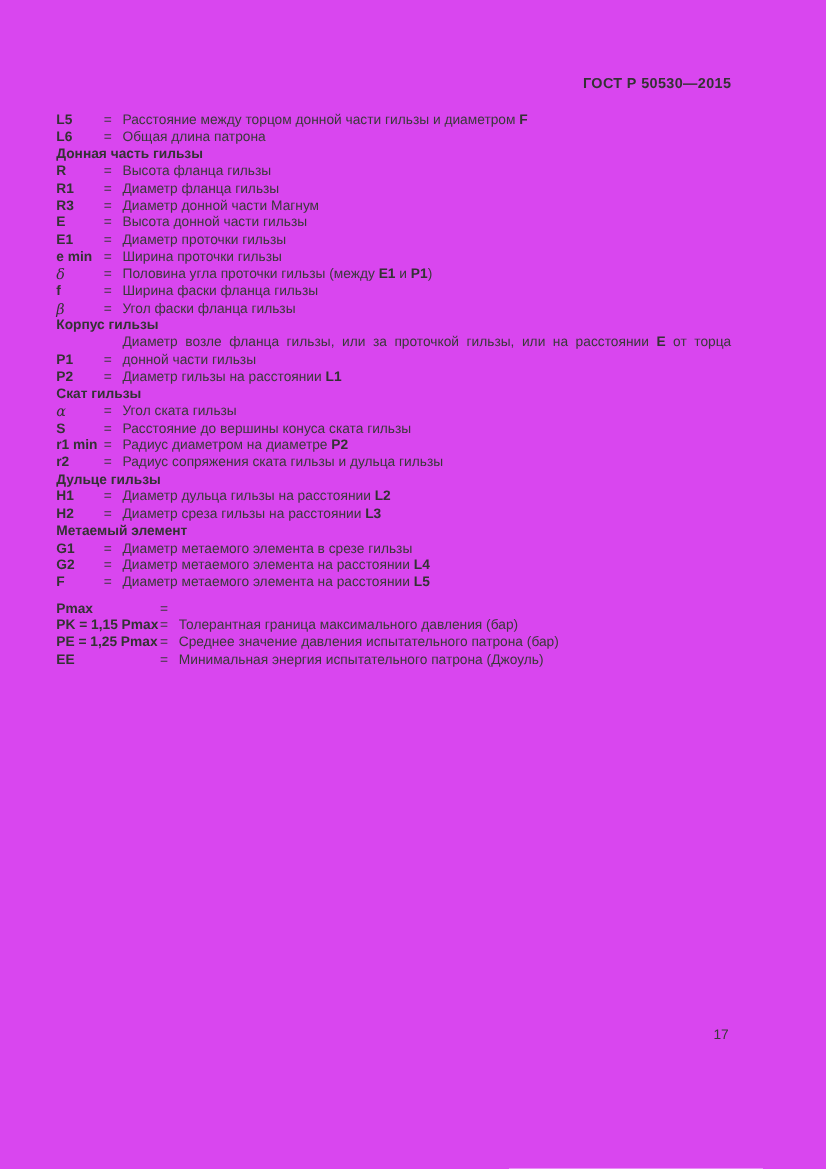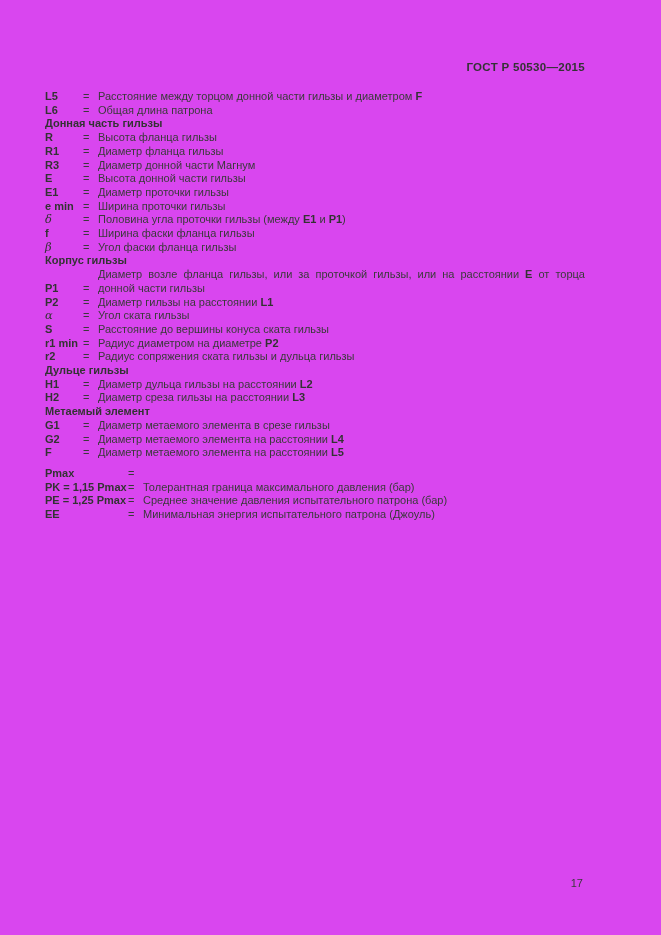--- a/index.html
+++ b/index.html
@@ -45,21 +45,21 @@
     font-style: italic;
     font-weight: normal;
     font-size: 11.5px;
   }
   .eq { flex: 0 0 15px; width: 15px; }
   .desc { flex: 1; text-align: justify; }
   .desc .b { font-weight: bold; color: #333333; }
   .section.wide { margin-top: 7px; }
   .page-number {
     position: absolute;
-    top: 877px;
+    top: 822px;
     right: 78px;
     font-size: 11px;
     color: #3a3a3a;
   }
 </style>
 </head>
 <body>
 
 <div class="page">
   <div class="doc-header">ГОСТ Р 50530—2015</div>
@@ -132,20 +132,21 @@
           <span class="eq">=</span>
           <span class="desc"><span>Диаметр возле фланца гильзы, или за проточкой гильзы, или на расстоянии </span><span class="b">E</span><span> от торца донной части гильзы</span></span>
         </div>
         <div class="def-row">
           <span class="term">P2</span>
           <span class="eq">=</span>
           <span class="desc"><span>Диаметр гильзы на расстоянии </span><span class="b">L1</span></span>
         </div>
       </div>
       <div class="section">
+        <div class="sec-heading">Скат гильзы</div>
         <div class="def-row">
           <span class="term greek">α</span>
           <span class="eq">=</span>
           <span class="desc"><span>Угол ската гильзы</span></span>
         </div>
         <div class="def-row">
           <span class="term">S</span>
           <span class="eq">=</span>
           <span class="desc"><span>Расстояние до вершины конуса ската гильзы</span></span>
         </div>

